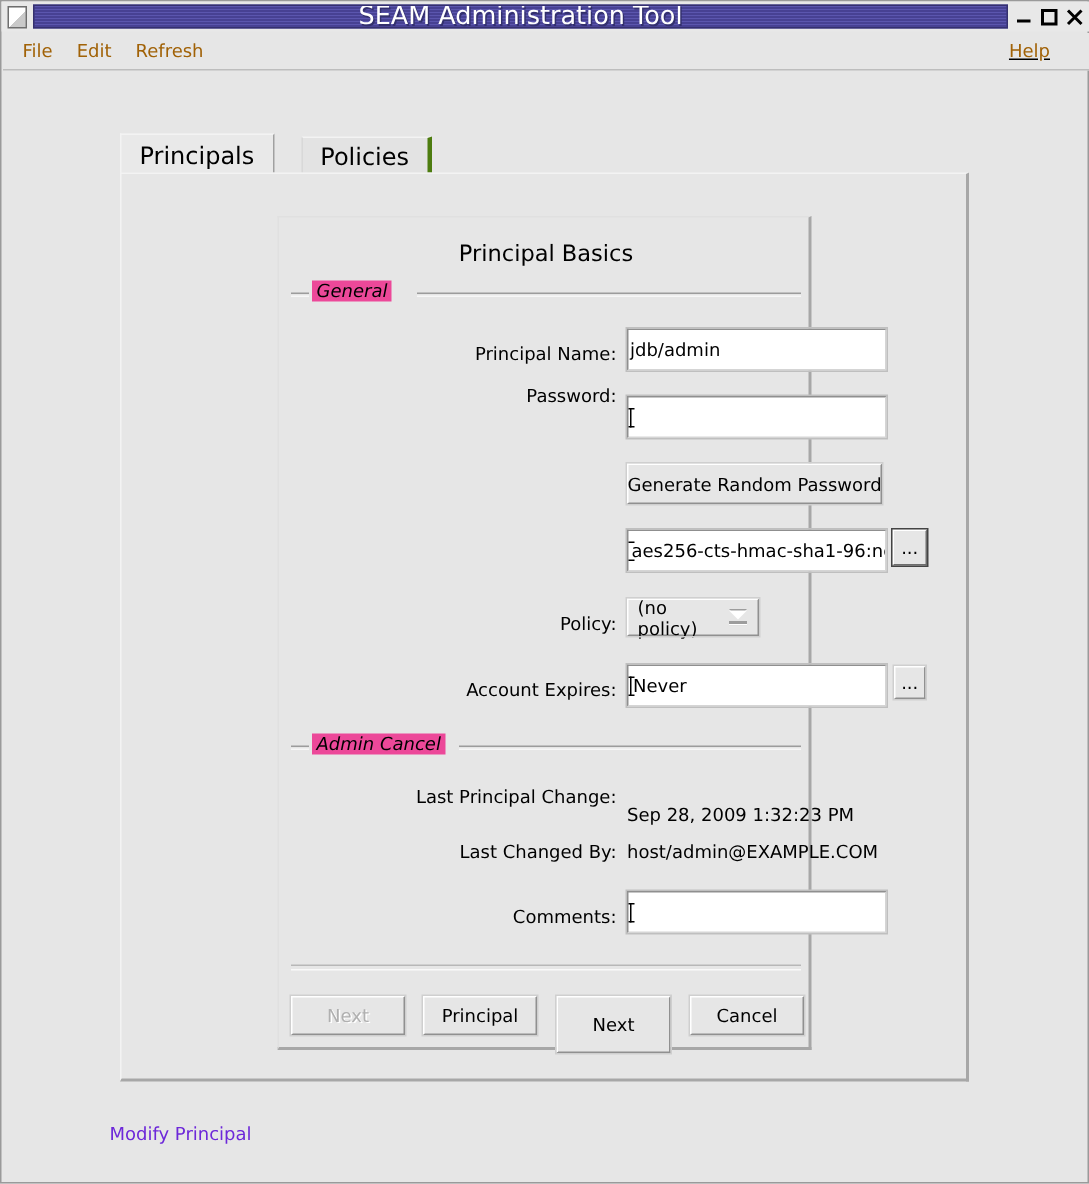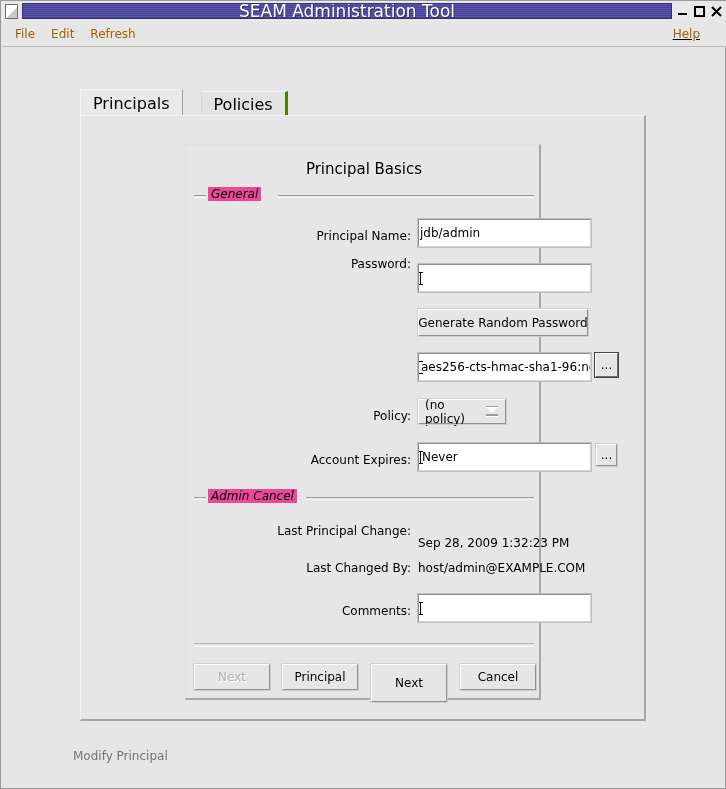--- a/index.html
+++ b/index.html
@@ -355,21 +355,21 @@
     border-top: 1px solid #b7b7b7;
     border-bottom: 1px solid #f9f9f9;
   }
 
   
   #statusbar {
     position: absolute;
     left: 72px;
     top: 748px;
     font-size: 12px;
-    color: #737373;
+    color: #6d28d9;
   }
 </style>
 </head>
 <body>
 
 <div id="window">
 
   <div id="titlebar">
     <div id="window-icon"></div>
     <div id="titlebar-bar">

